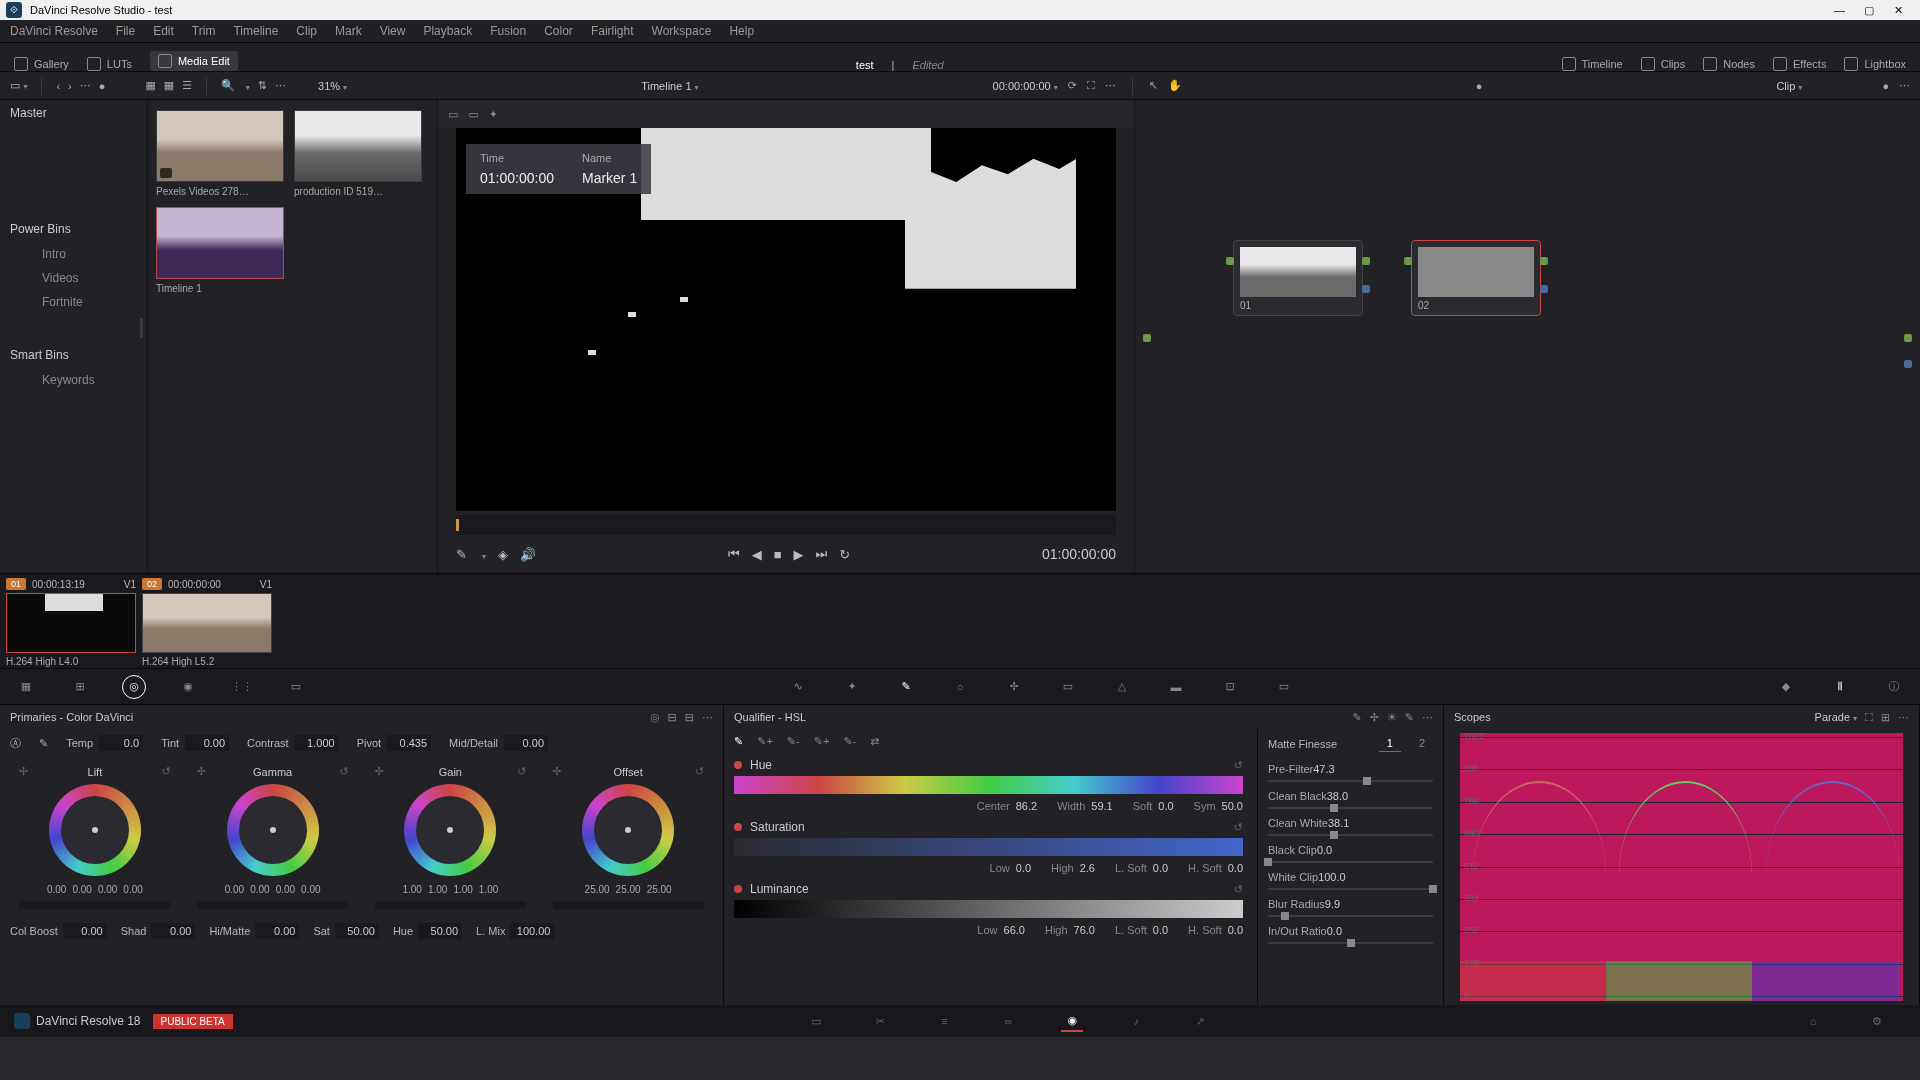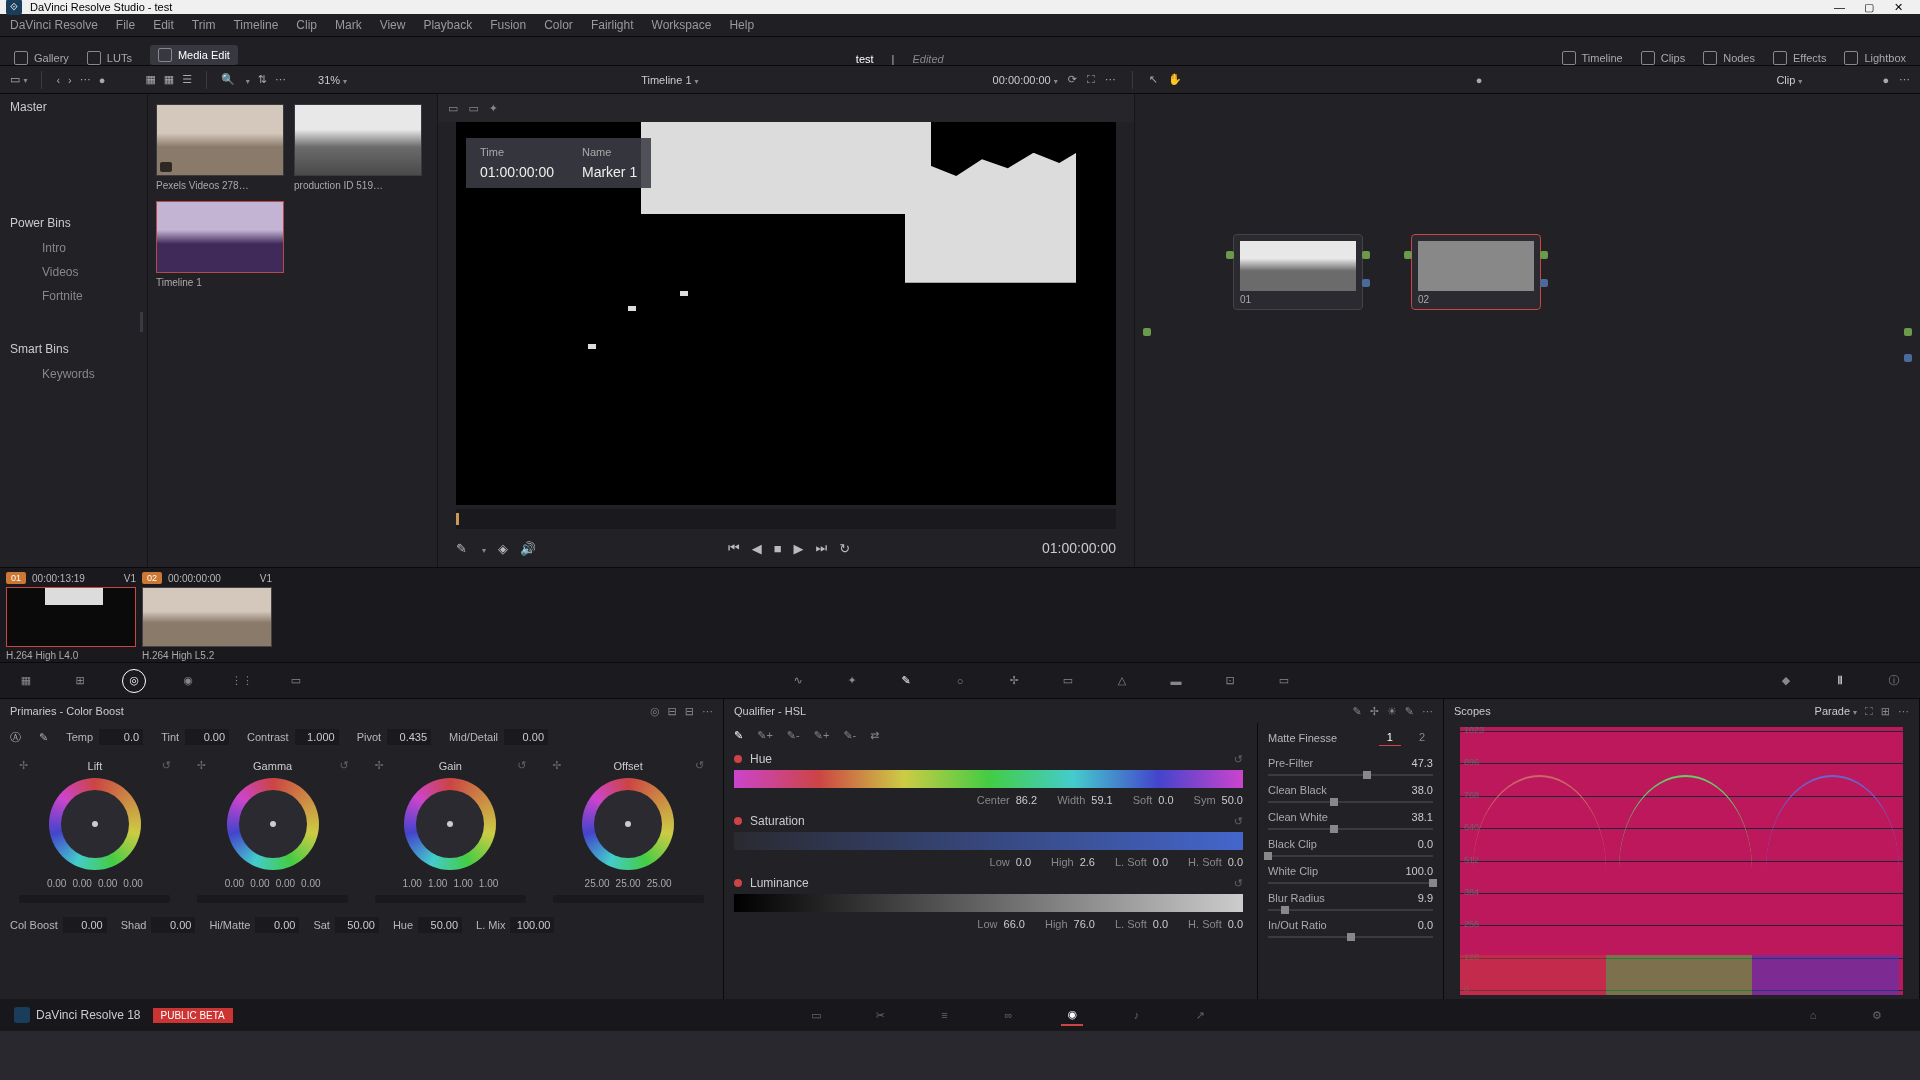--- a/index.html
+++ b/index.html
@@ -1,19 +1,19 @@
 <!DOCTYPE html>
 <html><head>
 <meta charset="utf-8">
 <style>
 * { margin: 0; padding: 0; box-sizing: border-box; font-family: 'Segoe UI', Arial, sans-serif; user-select: none; }
 body { background: #28282e; color: #b8b8b8; font-size: 11px; width: 1920px; height: 1080px; overflow: hidden; }
 
 
-.titlebar { height: 14px; background: #f0f0f0; display: flex; align-items: center; padding: 0 6px; color: #000; }
+.titlebar { height: 20px; background: #f0f0f0; display: flex; align-items: center; padding: 0 6px; color: #000; }
 .titlebar .app-icon { width: 16px; height: 16px; background: #1a3d5c; border-radius: 3px; margin-right: 8px; display:flex; align-items:center; justify-content:center;}
 .titlebar .app-icon::after{content:"⟐"; color:#fff; font-size:10px;}
 .titlebar .win-controls { margin-left: auto; display: flex; gap: 18px; padding-right: 8px; }
 .titlebar .win-btn { width: 12px; height: 12px; cursor: pointer; }
 
 
 .menubar { height: 22px; background: #1f1f24; display: flex; align-items: center; padding: 0 10px; gap: 18px; font-size: 12px; color: #9a9a9a; }
 .menubar span { cursor: pointer; }
 
 
@@ -153,21 +153,21 @@
 .qvals .qv{display:flex;gap:6px;}
 .qvals .qv .l{color:#888;}
 .qvals .qv .v{color:#ccc;}
 
 
 .matte-finesse{position:absolute; right:0; top:0; width:186px; padding:6px 10px; border-left:1px solid #0a0a0a; height:100%;}
 .mf-hdr{display:flex;justify-content:space-between;align-items:center;margin-bottom:6px;}
 .mf-tabs{display:flex;gap:10px;}
 .mf-tab{padding:2px 8px;color:#888;cursor:pointer;}
 .mf-tab.active{color:#fff;border-bottom:1px solid #cc4444;}
-.mf-row{display:flex;justify-content:space-between;padding:5px 0;font-size:11px;}
+.mf-row{display:flex;justify-content:flex-start;padding:5px 0;font-size:11px;}
 .mf-row .mfl{color:#aaa;}
 .mf-row .mfv{color:#ccc;}
 .mf-slider{height:2px;background:#3a3a40;margin-bottom:3px;position:relative;}
 .mf-slider .knob{position:absolute;top:-3px;width:8px;height:8px;background:#888;transform:translateX(-50%);}
 
 
 .scopes{flex:1;}
 .scope-area{flex:1;background:#be185d;margin:4px 16px;position:relative;}
 .scope-grid{position:absolute;inset:0;display:flex;flex-direction:column;justify-content:space-between;padding:4px 0;}
 .scope-grid .gline{height:1px;background:#1a2a3a;position:relative;}
@@ -441,21 +441,21 @@
   <span class="picon">▭</span>
   <div class="spacer"></div>
   <span class="picon">◆</span>
   <span class="picon" style="color:#fff">⫴</span>
   <span class="picon">ⓘ</span>
 </div>
 
 <div class="bottom">
   <div class="panel primaries">
     <div class="phdr">
-      <span>Primaries - Color Boost</span>
+      <span>Primaries - Color DaVinci</span>
       <span class="spacer"></span>
       <span class="phicon">◎</span>
       <span class="phicon">⊟</span>
       <span class="phicon">⊟</span>
       <span class="phicon">⋯</span>
     </div>
     <div class="prim-row">
       <span class="sicon">Ⓐ</span>
       <span class="sicon">✎</span>
       <div class="fld">

